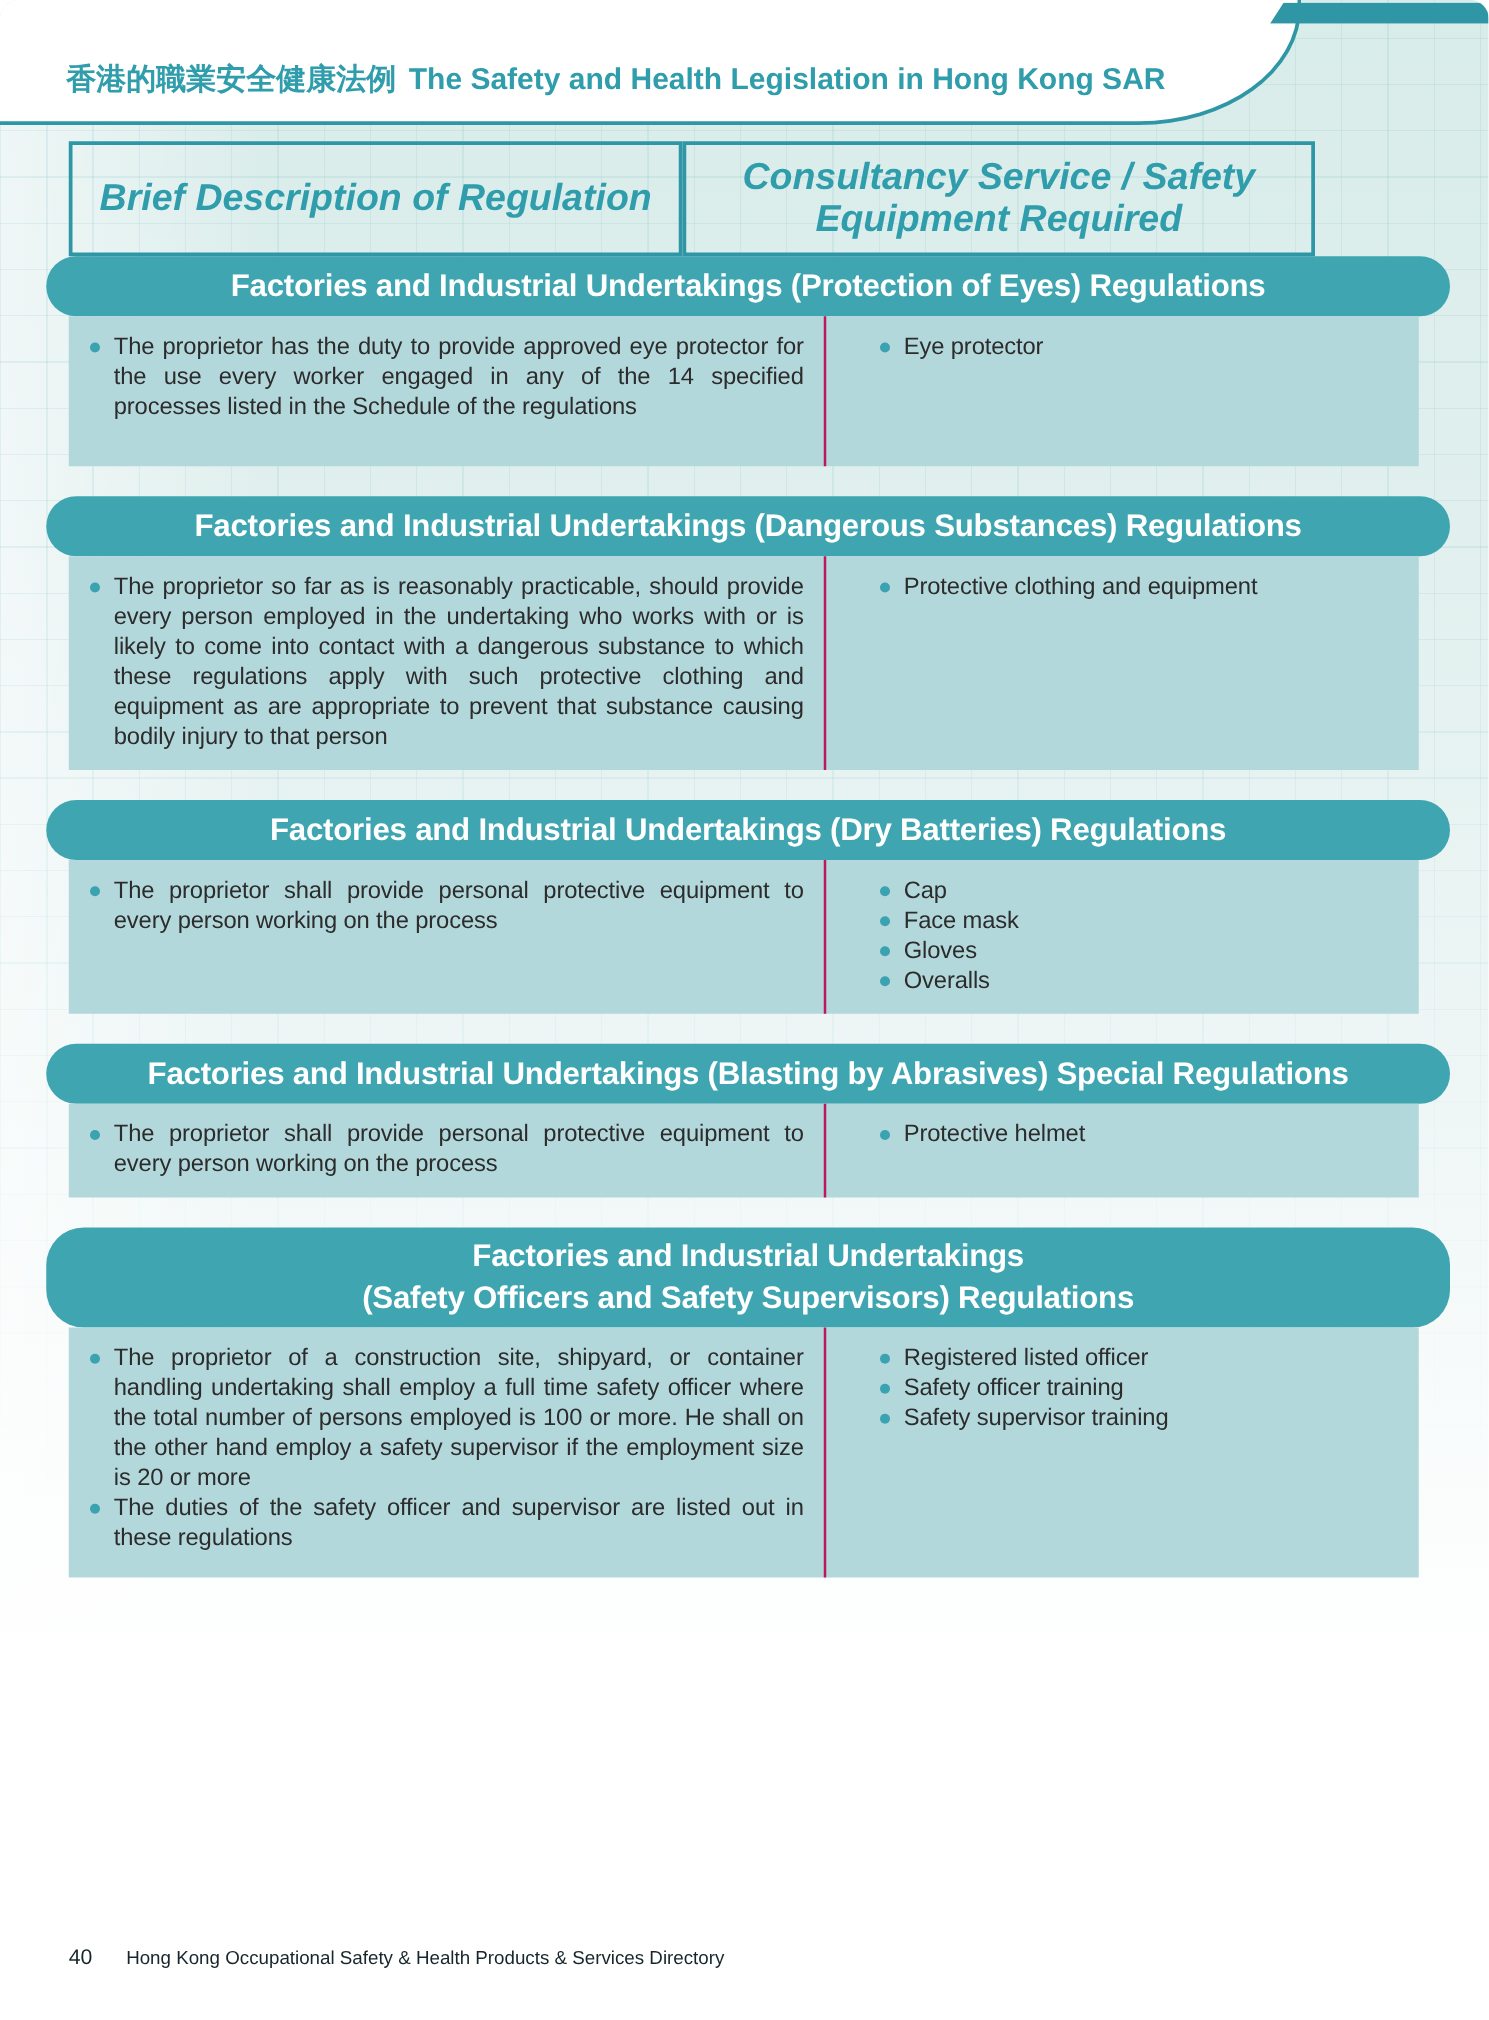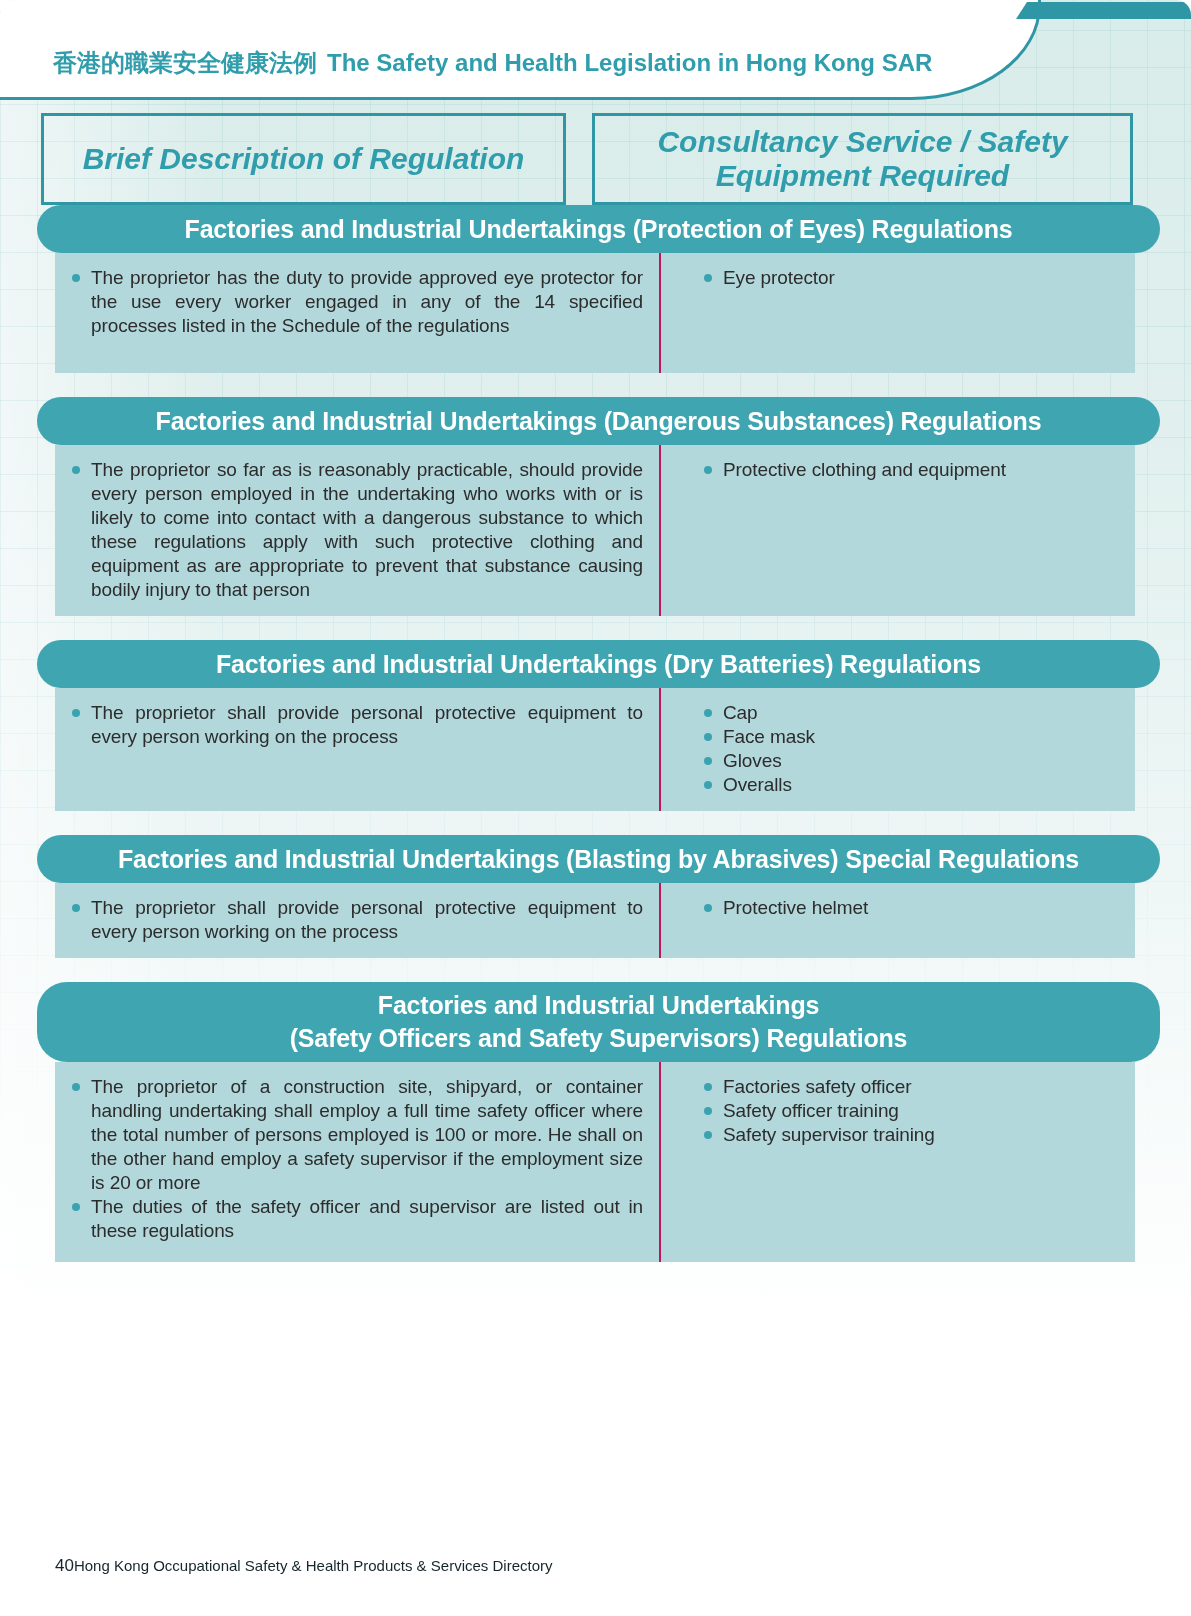--- a/index.html
+++ b/index.html
@@ -33,21 +33,21 @@
     position:absolute;top:2px;left:1016px;right:0;height:17px;background:#2e96a4;
     clip-path:polygon(11px 0,100% 0,100% 100%,0 100%);
   }
   .page-title{
     position:absolute;left:53px;top:47px;margin:0;
     font-size:24px;font-weight:bold;color:#2f9dab;white-space:nowrap;
   }
   .page-title .zh{margin-right:10px;}
   
   .content{position:absolute;top:113px;left:37px;width:1123px;}
-  .col-headers{display:flex;justify-content:space-between;margin-left:4px;width:1092px;}
+  .col-headers{display:flex;justify-content:space-between;margin-left:18px;width:997px;}
   .col-head{
     box-sizing:border-box;border:3px solid #2e96a4;height:92px;
     display:flex;flex-direction:column;align-items:center;justify-content:center;
     font-style:italic;font-weight:bold;color:#2f9dab;font-size:30px;line-height:1.15;
     text-align:center;
   }
   .col-head.left{width:525px;}
   .col-head.right{width:541px;}
   .reg-section{margin-top:24px;}
   .reg-section.first{margin-top:0;}
@@ -71,21 +71,21 @@
   }
   .cell li::before{
     content:"";position:absolute;left:3px;top:8px;width:8px;height:8px;border-radius:50%;
     background:#3aa2b0;
   }
   .s1 .row{min-height:120px;}
   .s3 .row{min-height:112px;}
   .s5 .row{min-height:200px;}
   
   .footer{
-    position:absolute;left:55px;top:1556px;display:flex;align-items:baseline;
+    position:absolute;left:55px;top:1556px;display:flex;align-items:baseline;gap:27px;
     color:#16262b;
   }
   .page-num{font-size:17px;}
   .footer-text{font-size:15px;}
 </style>
 </head>
 <body>
 
 <div class="page">
   <div class="bg-base"></div>
@@ -191,21 +191,21 @@
       </div>
       <div class="row">
         <div class="cell left-cell">
           <ul>
             <li>The proprietor of a construction site, shipyard, or container handling undertaking shall employ a full time safety officer where the total number of persons employed is 100 or more. He shall on the other hand employ a safety supervisor if the employment size is 20 or more</li>
             <li>The duties of the safety officer and supervisor are listed out in these regulations</li>
           </ul>
         </div>
         <div class="cell right-cell">
           <ul>
-            <li>Factories safety officer</li>
+            <li>Registered listed officer</li>
             <li>Safety officer training</li>
             <li>Safety supervisor training</li>
           </ul>
         </div>
       </div>
     </section>
 
   </div>
 
   <div class="footer">

